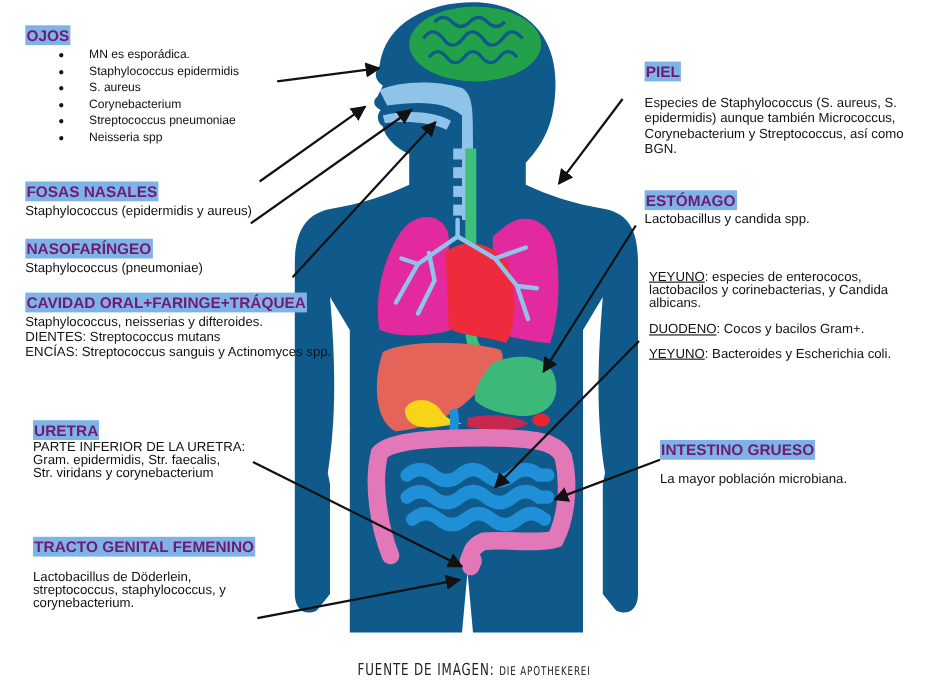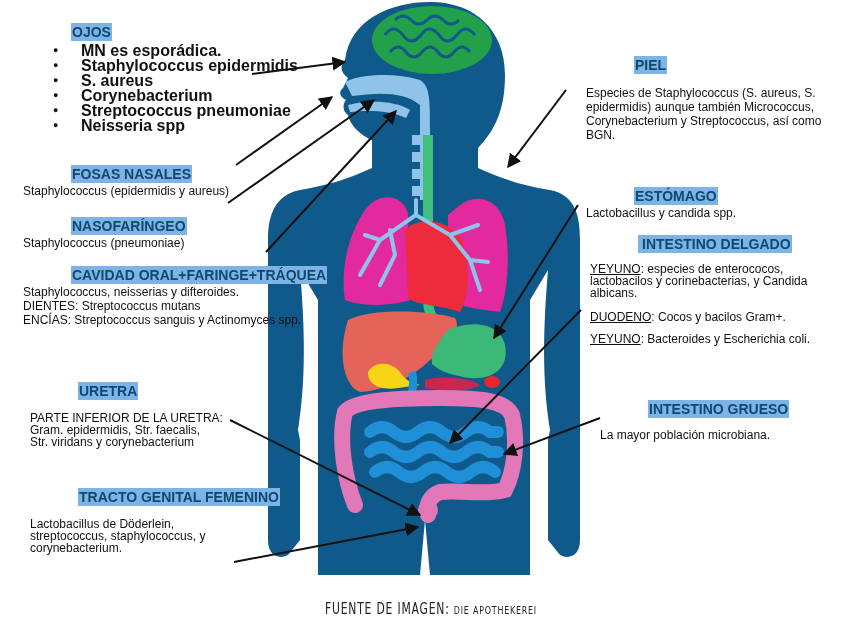--- a/index.html
+++ b/index.html
@@ -1,25 +1,25 @@
 <!DOCTYPE html>
 <html><head>
 <meta charset="utf-8">
 <style>
   html, body { margin:0; padding:0; background:#ffffff; }
   body { width:848px; height:636px; position:relative; overflow:hidden;
          font-family:"Liberation Sans", "DejaVu Sans", sans-serif; color:#111; }
   .fig { position:absolute; left:0; top:0; width:848px; height:636px; }
   .label { position:absolute; font-size:12px; line-height:14px; color:#111; }
-  .hl { background:#7db3e6; font-weight:bold; font-size:14px; padding:0 1px; display:inline-block; line-height:18px; color:#0c4a6e;margin-left:48px; }
+  .hl { background:#7db3e6; font-weight:bold; font-size:14px; padding:0 1px; display:inline-block; line-height:18px; color:#701a75; }
   .txt { margin-top:3px; }
   .b { font-weight:normal; }
   .u { text-decoration:underline; }
   ul.bul { margin:2px 0 0 0; padding:0 0 0 58px; list-style:none; }
-  ul.bul li { position:relative; font-weight:bold; font-size:16px; line-height:15px; }
+  ul.bul li { position:relative; font-weight:normal; font-size:11px; line-height:15px; }
   ul.bul li::before { content:"\25CF"; position:absolute; left:-28px; font-size:9px; }
   .source { position:absolute; left:325px; top:600px; font-family:"DejaVu Sans Condensed","DejaVu Sans", sans-serif;
             font-size:15px; letter-spacing:1px; color:#222; transform:scaleX(0.8); transform-origin:left; }
   .source .small { font-size:11px; text-transform:uppercase; }
 </style>
 </head>
 <body>
 
 <svg class="fig" viewBox="0 0 848 636" xmlns="http://www.w3.org/2000/svg">
   <defs>
@@ -127,44 +127,43 @@
 
 <div class="label" style="left:23px; top:266px;">
   <span class="hl">CAVIDAD ORAL+FARINGE+TRÁQUEA</span>
   <div style="margin-top:1px"><span class="b">Staphylococcus, neisserias y difteroides</span><span>.</span></div>
   <div><span>DIENTES: </span><span class="b">Streptococcus</span><span> mutans</span></div>
   <div><span>ENCÍAS: </span><span class="b">Streptococcus</span><span> sanguis y </span><span class="b">Actinomyces</span><span> spp.</span></div>
 </div>
 
 <div class="label" style="left:30px; top:382px; line-height:12px;">
   <span class="hl">URETRA</span>
-  <div style="margin-top:12px">PARTE INFERIOR DE LA URETRA:</div>
+  <div style="">PARTE INFERIOR DE LA URETRA:</div>
   <div><span class="b">Gram</span><span>. epidermidis, </span><span class="b">Str</span><span>. faecalis,</span></div>
   <div><span class="b">Str</span><span>. viridans </span><span>y </span><span class="b">corynebacterium</span></div>
 </div>
 
 <div class="label" style="left:30px; top:488px; line-height:12px;">
   <span class="hl">TRACTO GENITAL FEMENINO</span>
   <div class="b" style="margin-top:12px">Lactobacillus de Döderlein,</div>
   <div class="b">streptococcus, staphylococcus, y</div>
   <div><span class="b">corynebacterium</span><span>.</span></div>
 </div>
 
 <div class="label" style="left:586px; top:56px; width:260px; line-height:14px;">
   <span class="hl">PIEL</span>
   <div style="margin-top:12px"><span>Especies de </span><span class="b">Staphylococcus</span><span> (S. aureus, S. epidermidis) aunque también </span><span class="b">Micrococcus, Corynebacterium</span><span> y </span><span class="b">Streptococcus</span><span>, así como </span><span class="b">BGN</span><span>.</span></div>
 </div>
 
-<div class="label" style="left:586px; top:187px;">
+<div class="label" style="left:586px; top:173px;">
   <span class="hl">ESTÓMAGO</span>
   <div style="margin-top:1px"><span class="b">Lactobacillus</span><span> y </span><span class="b">candida</span><span> spp.</span></div>
 </div>
 
 <div class="label" style="left:590px; top:235px; width:255px; line-height:12px;">
-  <span class="hl" style="padding-left:4px">INTESTINO DELGADO</span>
   <div style="margin-top:10px"><span class="u">YEYUNO</span><span>: especies de </span><span class="b">enterococos, lactobacilos y corinebacterias, y Candida</span><span> albicans.</span></div>
   <div style="margin-top:12px"><span class="u">DUODENO</span><span class="b">: Cocos</span><span> y </span><span class="b">bacilos Gram+.</span></div>
   <div style="margin-top:10px"><span class="u">YEYUNO</span><span class="b">: Bacteroides</span><span> y </span><span class="b">Escherichia coli.</span></div>
 </div>
 
 <div class="label" style="left:600px; top:400px;">
   <span class="hl">INTESTINO GRUESO</span>
   <div style="margin-top:10px">La mayor población microbiana.</div>
 </div>
 

